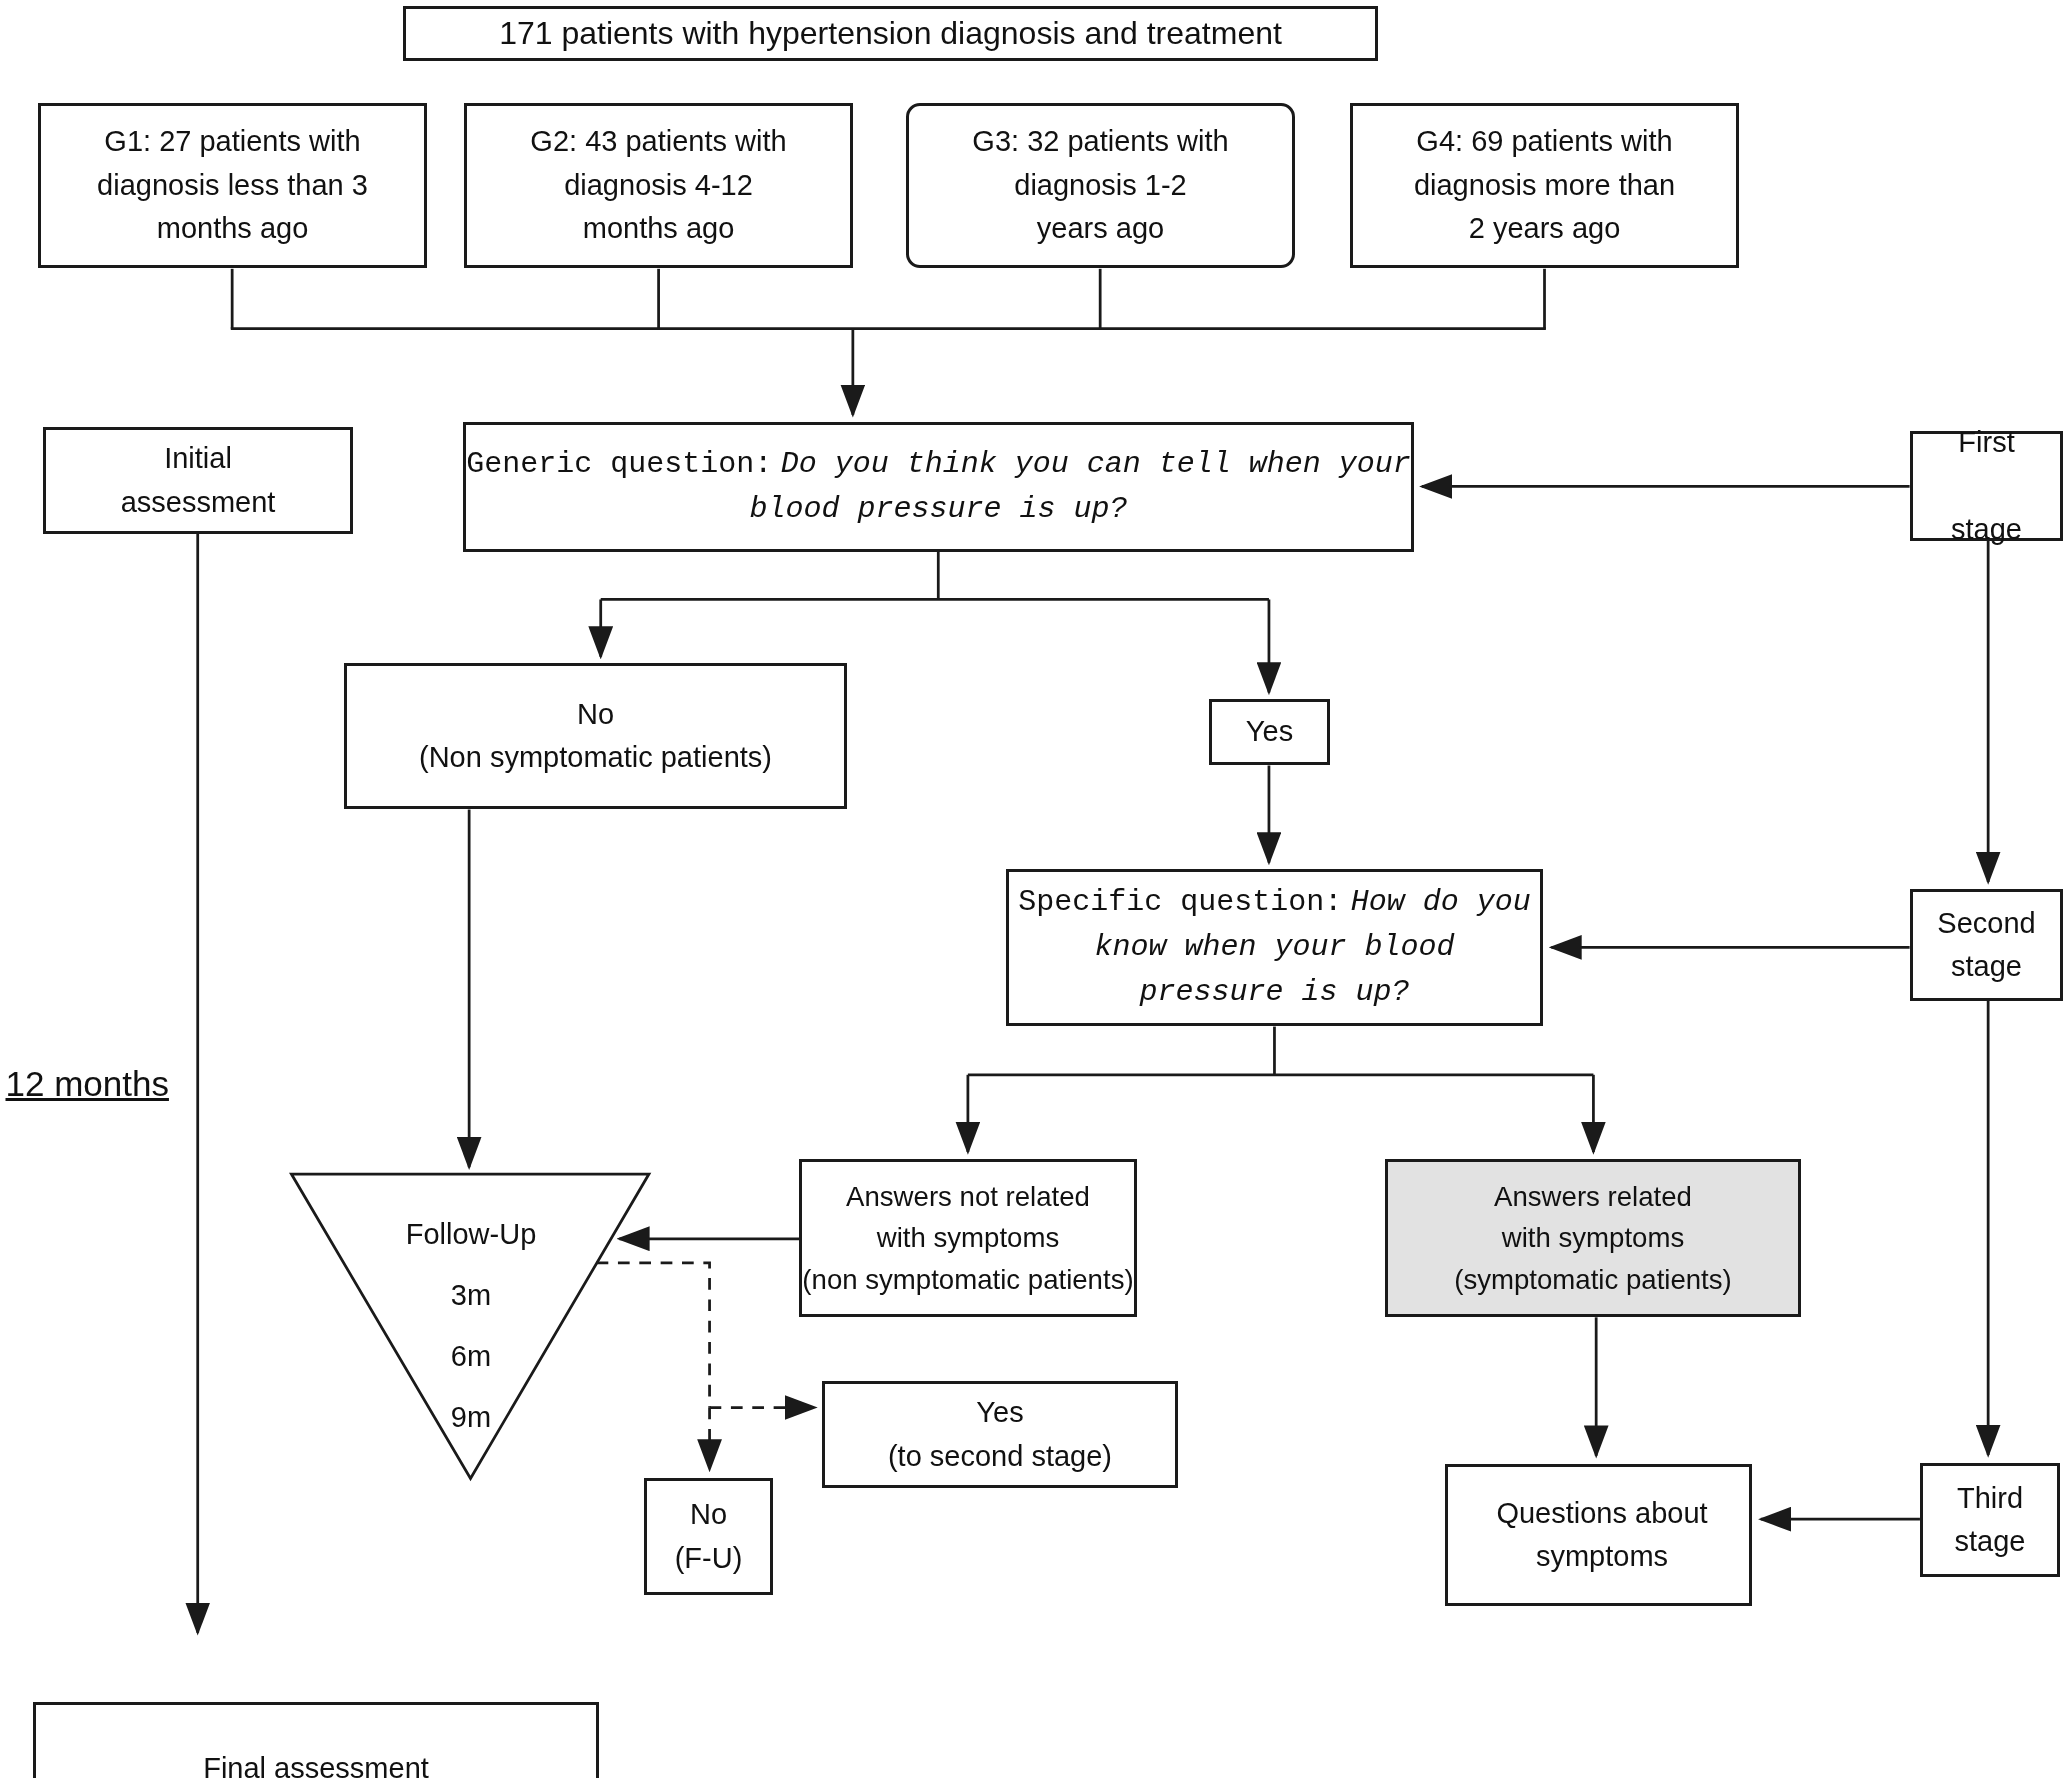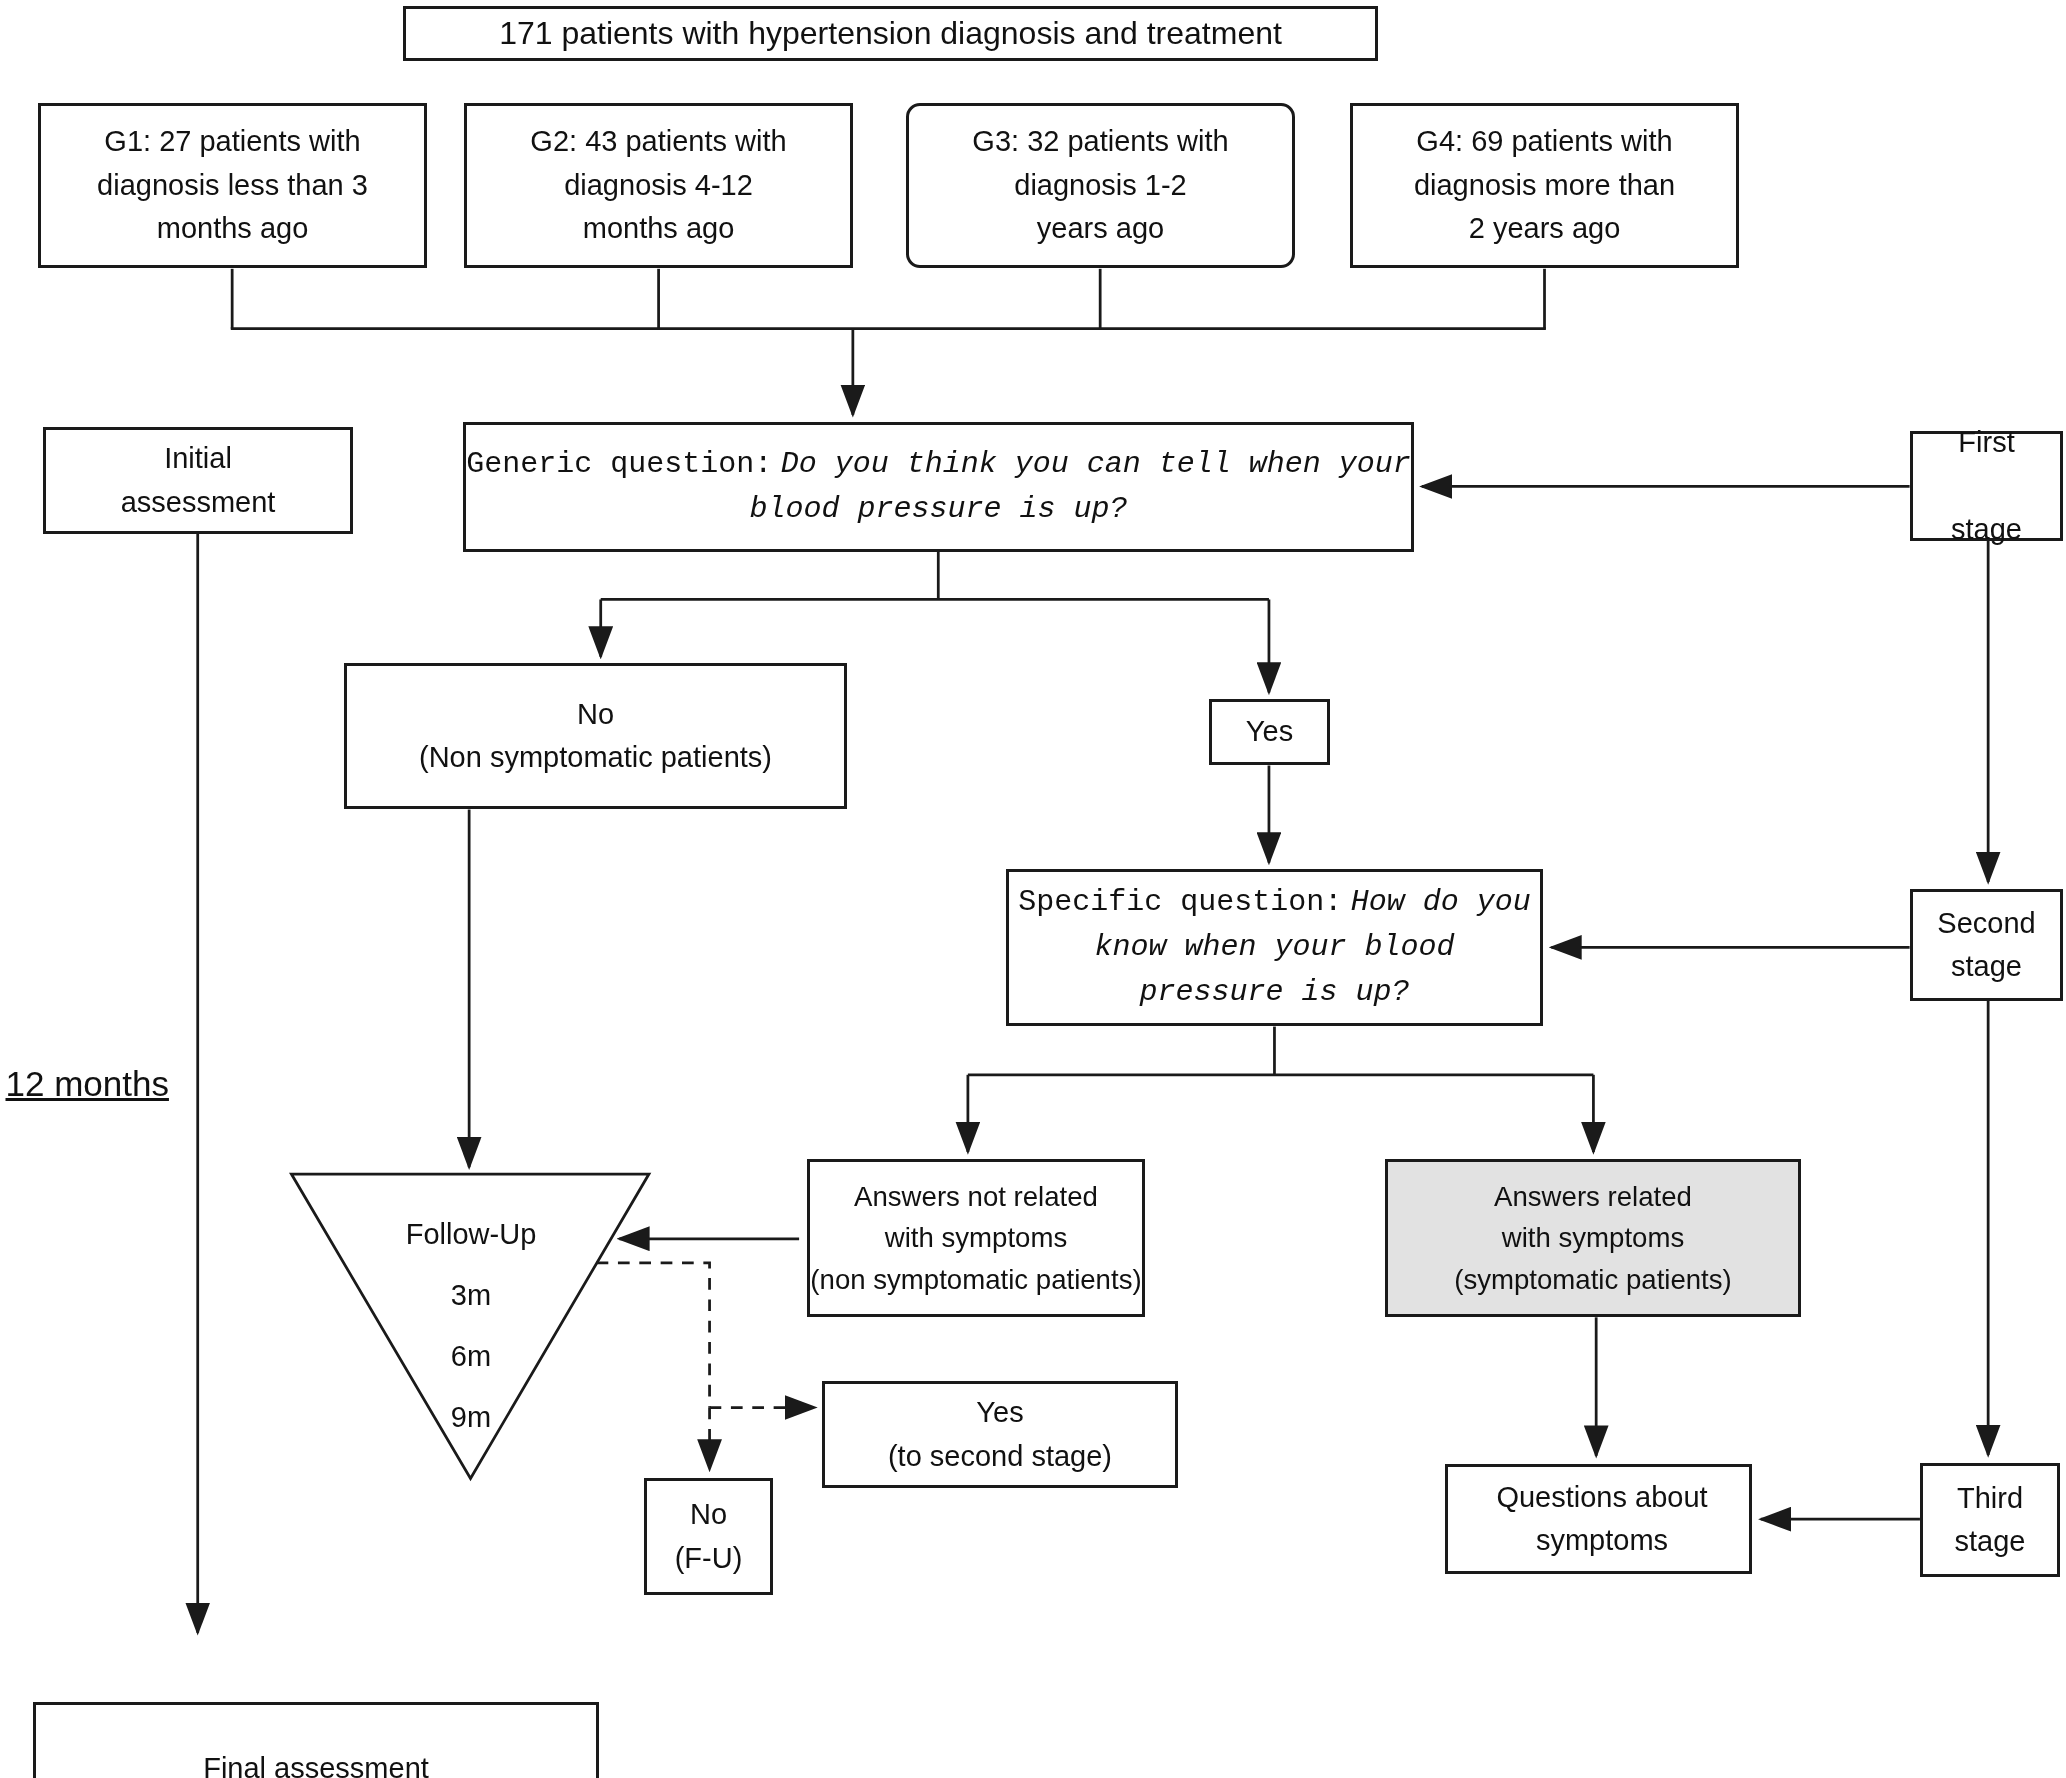--- a/index.html
+++ b/index.html
@@ -139,21 +139,21 @@
     <span class="ln">stage</span>
   </div>
 
   <div class="tri-text">
     <span class="ln">Follow-Up</span>
     <span class="ln">3m</span>
     <span class="ln">6m</span>
     <span class="ln">9m</span>
   </div>
 
-  <div class="box abox" style="left:799px;top:1159px;width:338px;height:158px;margin-left:8px;">
+  <div class="box abox" style="left:799px;top:1159px;width:338px;height:158px;">
     <span class="ln">Answers not related</span>
     <span class="ln">with symptoms</span>
     <span class="ln">(non symptomatic patients)</span>
   </div>
 
   <div class="box abox" style="left: 1385px; top: 1159px; width: 416px; height: 158px; background-color: rgb(226, 226, 226);">
     <span class="ln">Answers related</span>
     <span class="ln">with symptoms</span>
     <span class="ln">(symptomatic patients)</span>
   </div>
@@ -161,21 +161,21 @@
   <div class="box" style="left:822px;top:1381px;width:356px;height:107px;">
     <span class="ln">Yes</span>
     <span class="ln">(to second stage)</span>
   </div>
 
   <div class="box" style="left:644px;top:1478px;width:129px;height:117px;">
     <span class="ln">No</span>
     <span class="ln">(F-U)</span>
   </div>
 
-  <div class="box" style="left:1445px;top:1464px;width:307px;height:110px;padding-left:7px;">
+  <div class="box" style="left:1445px;top:1464px;width:307px;height:142px;padding-left:7px;">
     <span class="ln">Questions about</span>
     <span class="ln">symptoms</span>
   </div>
 
   <div class="box" style="left:1920px;top:1463px;width:140px;height:114px;">
     <span class="ln">Third</span>
     <span class="ln">stage</span>
   </div>
 
   <div class="box" style="left:33px;top:1702px;width:566px;height:133px;">

